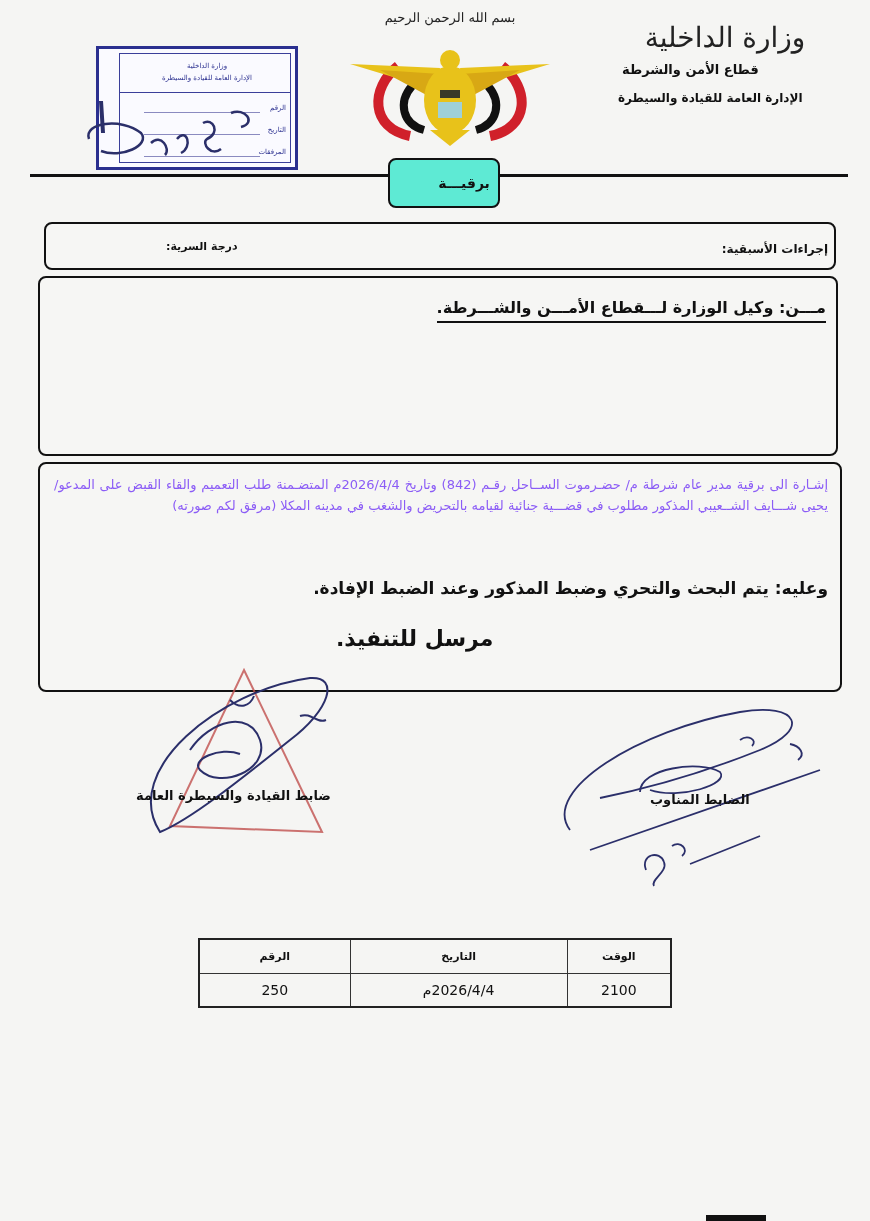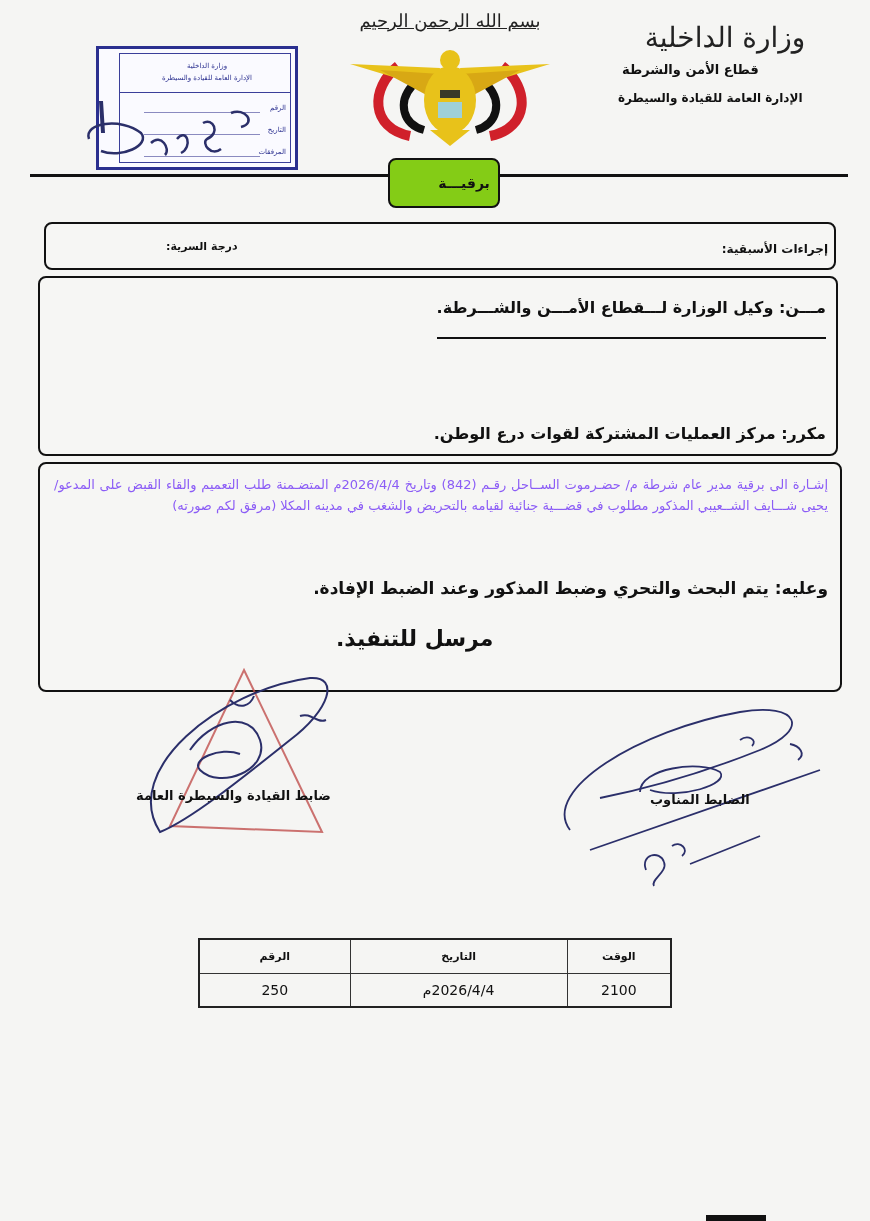--- a/index.html
+++ b/index.html
@@ -7,42 +7,42 @@
   body { position: relative; font-family: "DejaVu Sans", sans-serif; color: #111; }
   .abs { position: absolute; }
 
   
   .hdr-right { right: 20px; top: 22px; width: 250px; text-align: center; direction: rtl; }
   .hdr-republic { font-family: "DejaVu Serif", serif; font-size: 26px; line-height: 28px; color: #222; letter-spacing: 1px; }
   .hdr-ministry { font-family: "DejaVu Serif", serif; font-size: 28px; line-height: 32px; color: #222; letter-spacing: 1px; }
   .hdr-sector { font-size: 13px; font-weight: bold; margin-top: 8px; text-align: left; padding-left: 22px; }
   .hdr-dept { font-size: 12px; font-weight: bold; margin-top: 14px; text-align: left; padding-left: 18px; }
 
-  .basmala { left: 340px; top: 10px; width: 220px; text-align: center; font-family: "DejaVu Serif", serif; font-size: 18px; direction: rtl; color: #222; text-decoration: underline; }
+  .basmala { left: 340px; top: 10px; width: 220px; text-align: center; font-family: "DejaVu Serif", serif; font-size: 13px; direction: rtl; color: #222; }
   .emblem { left: 340px; top: 38px; width: 220px; height: 110px; }
 
   .stamp { left: 96px; top: 46px; width: 202px; height: 124px; border: 3px solid #2a2f8f; background: #fafaff; }
   .stamp-inner { position: absolute; left: 20px; top: 4px; right: 4px; bottom: 4px; border: 1px solid #3a3f9a; }
   .stamp-title { position: absolute; right: 8px; top: 6px; width: 150px; font-size: 7px; color: #2a2f8f; text-align: center; direction: rtl; line-height: 12px; }
   .stamp-divider { position: absolute; left: 0; right: 0; top: 38px; height: 1px; background: #3a3f9a; }
   .stamp-row { position: absolute; right: 4px; font-size: 7px; color: #2a2f8f; direction: rtl; }
   .stamp-line { position: absolute; left: 24px; right: 30px; height: 1px; background: #8a8ac0; }
   .stamp-scrawl { position: absolute; left: -18px; top: 44px; width: 200px; height: 80px; }
 
   .rule { left: 30px; right: 22px; top: 174px; height: 3px; background: #111; }
-  .title-box { left: 388px; top: 158px; width: 112px; height: 50px; border: 2.5px solid #111; border-radius: 8px; background: #84cc16; display: flex; align-items: center; justify-content: center; font-weight: bold; font-size: 14px; direction: rtl; padding-left: 40px; }
+  .title-box { left: 388px; top: 158px; width: 112px; height: 50px; border: 2.5px solid #111; border-radius: 8px; background: #5eead4; display: flex; align-items: center; justify-content: center; font-weight: bold; font-size: 14px; direction: rtl; padding-left: 40px; }
 
   
   .box { border: 2.5px solid #111; border-radius: 8px; background: #f6f6f4; }
   .meta-box { left: 44px; top: 222px; width: 792px; height: 48px; }
   .meta-left { position: absolute; left: 120px; top: 16px; font-size: 11px; font-weight: bold; direction: rtl; }
   .meta-right { position: absolute; right: 6px; top: 18px; font-size: 12px; font-weight: bold; direction: rtl; }
 
   .addr-box { left: 38px; top: 276px; width: 800px; height: 180px; }
-  .addr-line { position: absolute; right: 10px; direction: rtl; font-size: 16px; font-weight: bold; padding-bottom: 20px; border-bottom: 2px solid #111; white-space: nowrap; }
+  .addr-line { position: absolute; right: 10px; direction: rtl; font-size: 16px; font-weight: bold; padding-bottom: 4px; border-bottom: 2px solid #111; white-space: nowrap; }
 
   .body-box { left: 38px; top: 462px; width: 804px; height: 230px; }
   .body-para { position: absolute; right: 12px; left: 14px; top: 10px; direction: rtl; font-size: 13px; line-height: 21px; text-align: justify; color: #8b5cf6; }
   .body-action { position: absolute; right: 12px; top: 114px; direction: rtl; font-size: 17px; font-weight: bold; }
   .body-send { position: absolute; left: 296px; top: 162px; direction: rtl; font-size: 22px; font-weight: bold; }
 
   
   .sig-left-label { left: 136px; top: 788px; font-size: 13px; font-weight: bold; direction: rtl; }
   .sig-right-label { left: 650px; top: 792px; font-size: 13px; font-weight: bold; direction: rtl; text-align: center; }
   .sig-svg { left: 0; top: 650px; width: 870px; height: 260px; }
@@ -111,21 +111,20 @@
 <div class="abs rule"></div>
 <div class="abs title-box">برقيـــة</div>
 
 <div class="abs box meta-box">
   <div class="meta-right">إجراءات الأسبقية:</div>
   <div class="meta-left">درجة السرية:</div>
 </div>
 
 <div class="abs box addr-box">
   <div class="addr-line" style="top:20px">مـــن: وكيل الوزارة لـــقطاع الأمـــن والشـــرطة.</div>
-  <div class="addr-line" style="top:146px; border-bottom:none">مكرر: مركز العمليات المشتركة لقوات درع الوطن.</div>
 </div>
 
 <div class="abs box body-box">
   <div class="body-para">إشـارة الى برقية مدير عام شرطة م/ حضـرموت الســاحل رقـم (842) وتاريخ 2026/4/4م المتضـمنة طلب التعميم والقاء القبض على المدعو/ يحيى شـــايف الشــعيبي المذكور مطلوب في قضـــية جنائية لقيامه بالتحريض والشغب في مدينه المكلا (مرفق لكم صورته)</div>
   <div class="body-action">وعليه: يتم البحث والتحري وضبط المذكور وعند الضبط الإفادة.</div>
   <div class="body-send">مرسل للتنفيذ.</div>
 </div>
 
 <svg class="abs sig-svg" viewBox="0 0 870 260">
 

